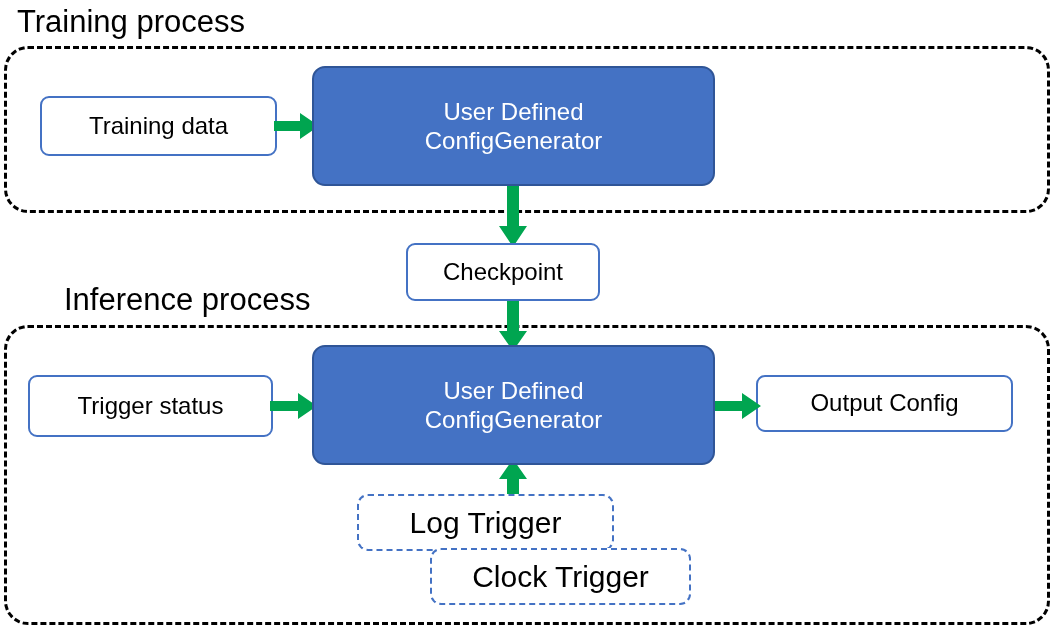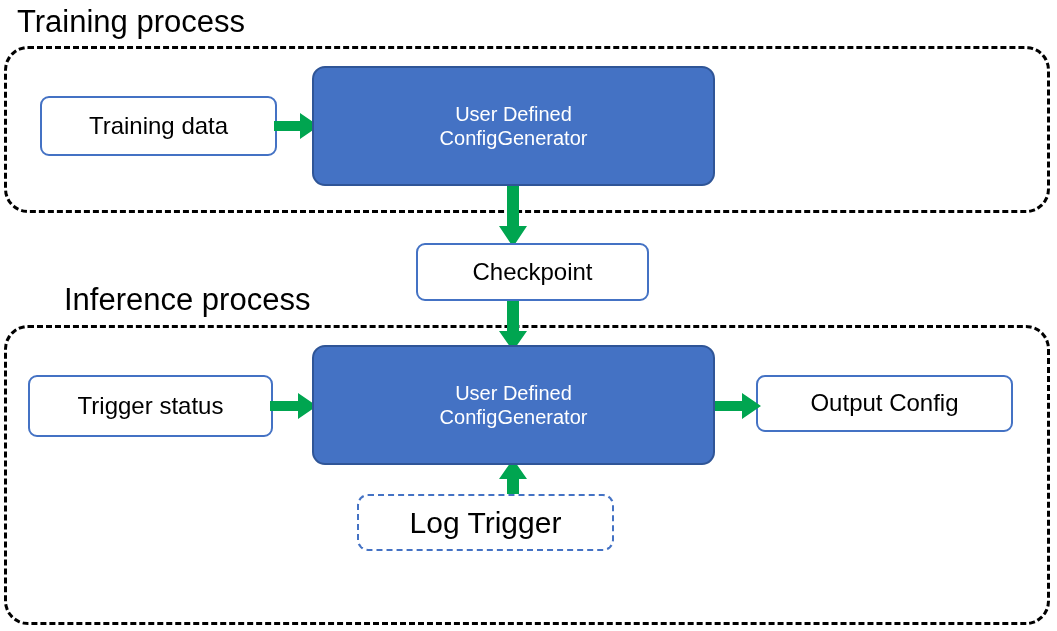--- a/index.html
+++ b/index.html
@@ -58,38 +58,38 @@
     font-size: 24px;
     line-height: 1.1;
   }
 
   
   .node-blue {
     background: #4472C4;
     border: 2px solid #2F5597;
     border-radius: 13px;
     color: #ffffff;
-    font-size: 20px;
+    font-size: 24px;
     line-height: 1.22;
   }
 
   
   .node-dashed {
     background: #ffffff;
     border: 2px dashed #4472C4;
     border-radius: 11px;
     color: #000000;
     font-size: 30px;
     line-height: 1.1;
   }
 
   
   #node-training-data   { left: 40px;  top: 96px;  width: 237px; height: 60px; }
   #node-cfg-train      { left: 312px; top: 66px;  width: 403px; height: 120px; z-index: 5; }
-  #node-checkpoint     { left: 416px; top: 243px; width: 233px; height: 58px; z-index: 7; }
+  #node-checkpoint     { left: 406px; top: 243px; width: 194px; height: 58px; z-index: 7; }
   #node-current-status { left: 28px;  top: 375px; width: 245px; height: 62px; }
   #node-cfg-infer      { left: 312px; top: 345px; width: 403px; height: 120px; z-index: 5; }
   #node-output-config  { left: 756px; top: 375px; width: 257px; height: 57px; }
   #node-log-trigger    { left: 357px; top: 494px; width: 257px; height: 57px; z-index: 4; }
   #node-clock-trigger  { left: 430px; top: 548px; width: 261px; height: 57px; z-index: 6; }
 
   
   .arrow {
     position: absolute;
     z-index: 3;
@@ -131,20 +131,21 @@
     <div>
       <div>User Defined</div>
       <div>ConfigGenerator</div>
     </div>
   </div>
 
   <div id="node-output-config" class="node node-white">Output Config</div>
 
   <div id="node-log-trigger" class="node node-dashed">Log Trigger</div>
 
+  <div id="node-clock-trigger" class="node node-dashed">Clock Trigger</div>
 
   <svg id="arrow-training-data-to-cfg" class="arrow" viewBox="0 0 46 32">
     <path d="M0,11 L26,11 L26,3 L45,16 L26,29 L26,21 L0,21 Z" fill="#00A550"></path>
   </svg>
 
   <svg id="arrow-cfg-to-checkpoint" class="arrow" viewBox="0 0 34 66">
     <path d="M11,0 L23,0 L23,44 L31,44 L17,65 L3,44 L11,44 Z" fill="#00A550"></path>
   </svg>
 
   <svg id="arrow-checkpoint-to-cfg" class="arrow" viewBox="0 0 34 56">

